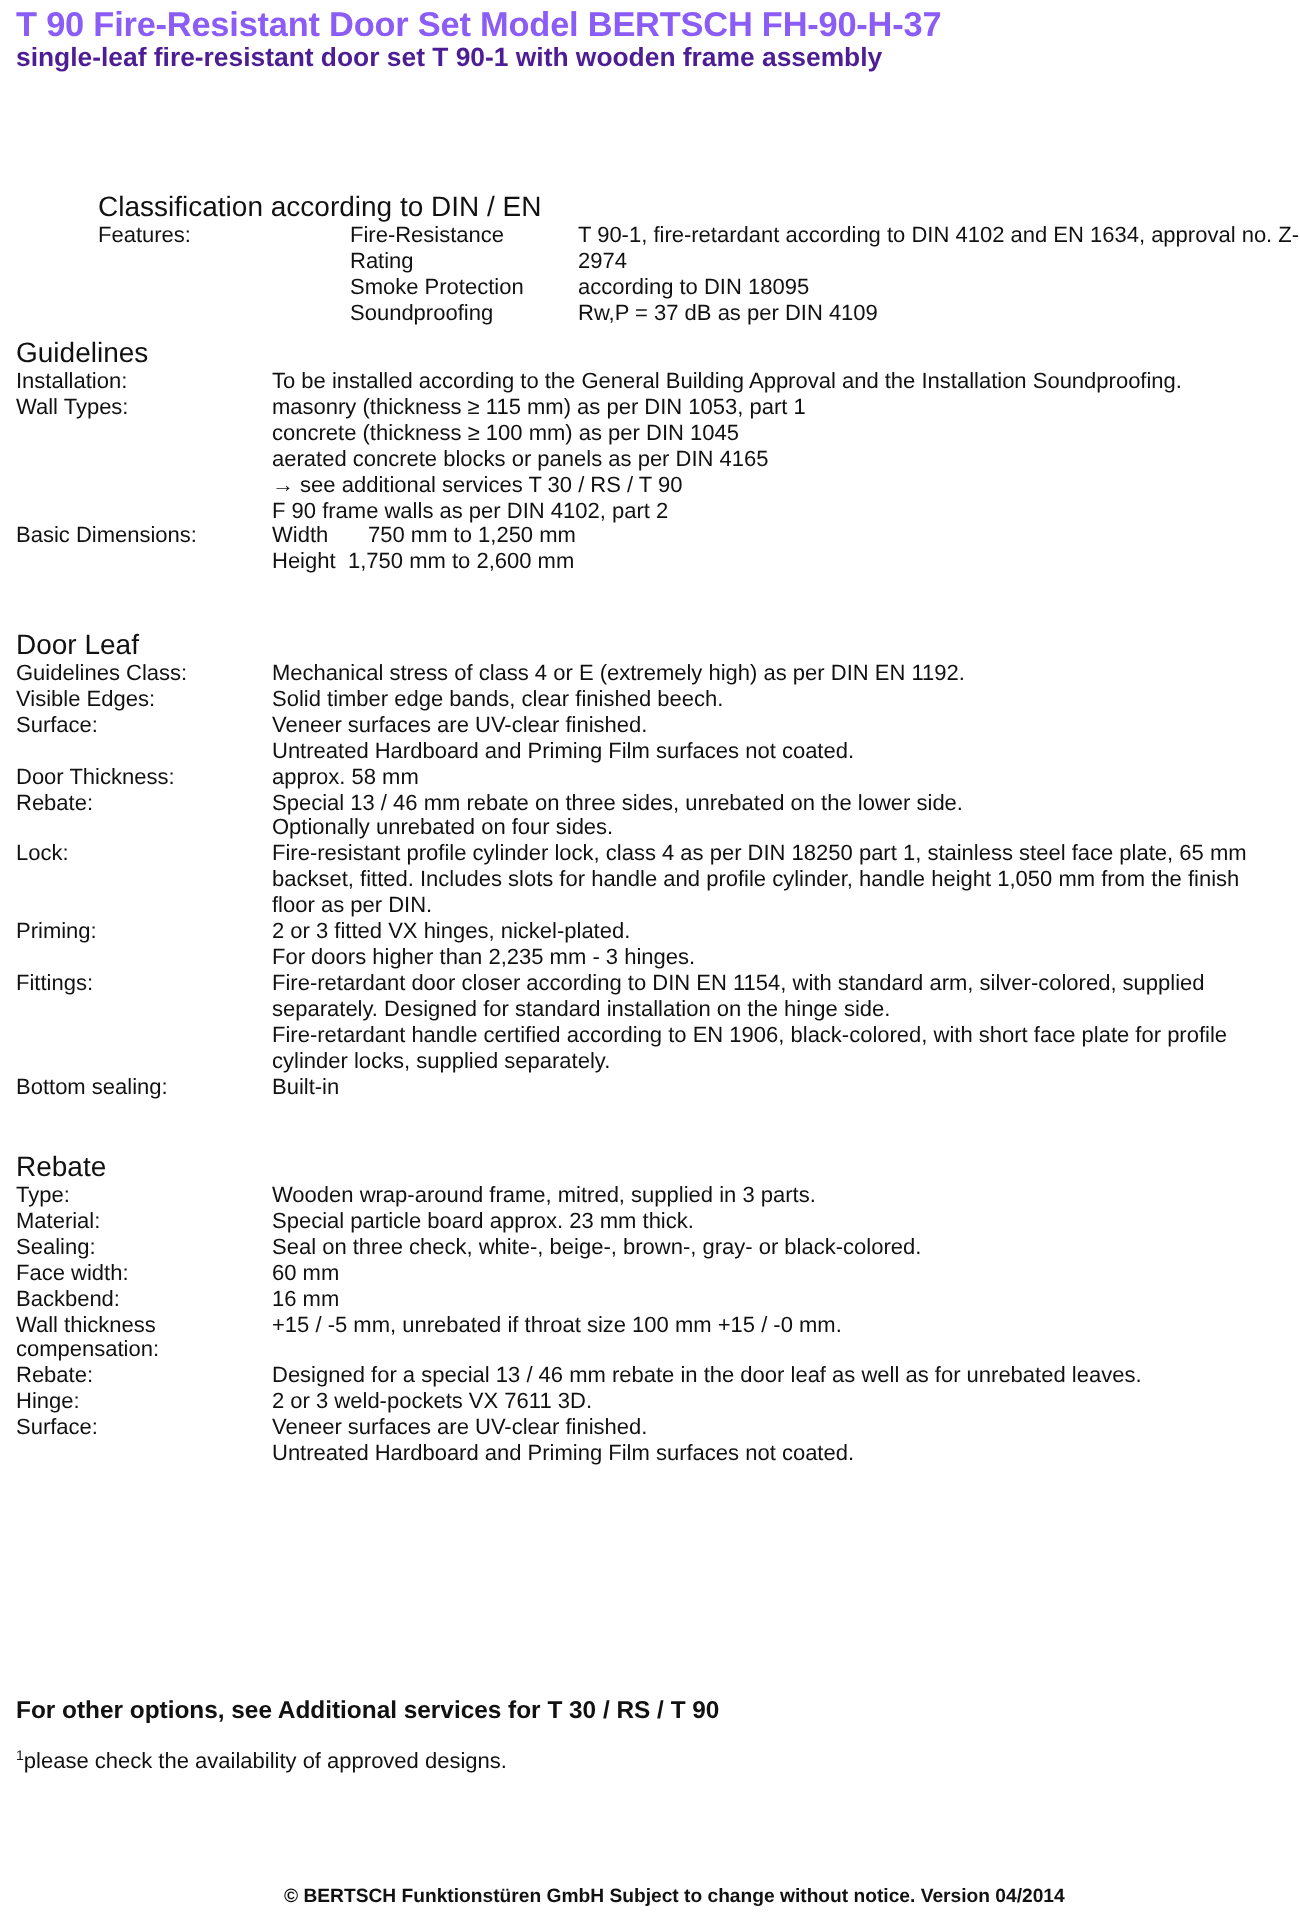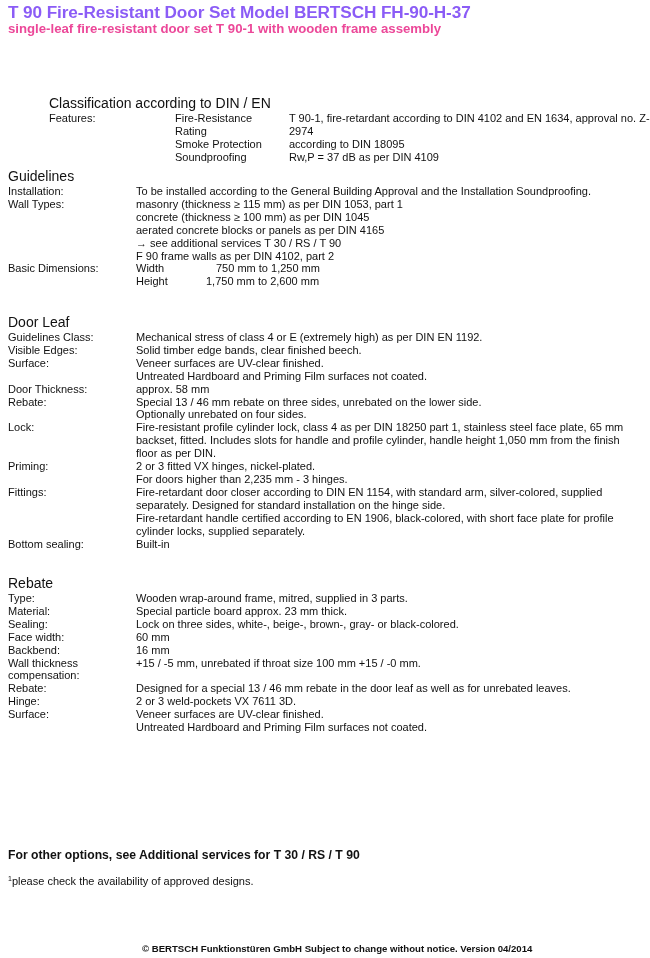--- a/index.html
+++ b/index.html
@@ -8,34 +8,34 @@
       font-family: "Liberation Sans", sans-serif; color: #111111;
       font-size: 11px; line-height: 12.9px;
     }
     .title {
       position: absolute; left: 8px; top: 2px;
       font-size: 17.2px; font-weight: bold; line-height: 20px; color: #8b5cf6;
       letter-spacing: -0.1px;
     }
     .subtitle {
       position: absolute; left: 8px; top: 21px;
-      font-size: 13.2px; font-weight: bold; line-height: 15px; color: #ec4899;
+      font-size: 13.2px; font-weight: bold; line-height: 15px; color: #4c1d95;
     }
     .section { position: absolute; left: 8px; width: 632px; }
     .section-heading {
       font-size: 14px; line-height: 15px; font-weight: normal; margin: 0 0 1px 0; color: #111;
     }
     .row { display: flex; }
     .label { width: 128px; flex: 0 0 128px; }
     .value { flex: 1 1 auto; }
     .value .line { display: block; }
     .subrow { display: flex; align-items: flex-end; }
     .sublabel { width: 114px; flex: 0 0 114px; }
     .subvalue { flex: 1 1 auto; }
-    .dim { display: flex; gap: 32px; }
+    .dim { display: flex; }
     .dimlabel { width: 38px; flex: 0 0 38px; }
     .dimlabel.w { width: 48px; flex: 0 0 48px; }
     .other-options {
       position: absolute; left: 8px; top: 848px;
       font-size: 12.2px; font-weight: bold; line-height: 14px;
     }
     .footnote {
       position: absolute; left: 8px; top: 875px; font-size: 11px; line-height: 13px;
     }
     .footnote sup { font-size: 7px; vertical-align: top; line-height: 8px; }
@@ -183,21 +183,21 @@
       </div>
       <div class="row">
         <div class="label">Material:</div>
         <div class="value">
           <span class="line">Special particle board approx. 23 mm thick.</span>
         </div>
       </div>
       <div class="row">
         <div class="label">Sealing:</div>
         <div class="value">
-          <span class="line">Lock on three sides, white-, beige-, brown-, gray- or black-colored.</span>
+          <span class="line">Seal on three check, white-, beige-, brown-, gray- or black-colored.</span>
         </div>
       </div>
       <div class="row">
         <div class="label">Face width:</div>
         <div class="value">
           <span class="line">60 mm</span>
         </div>
       </div>
       <div class="row">
         <div class="label">Backbend:</div>

